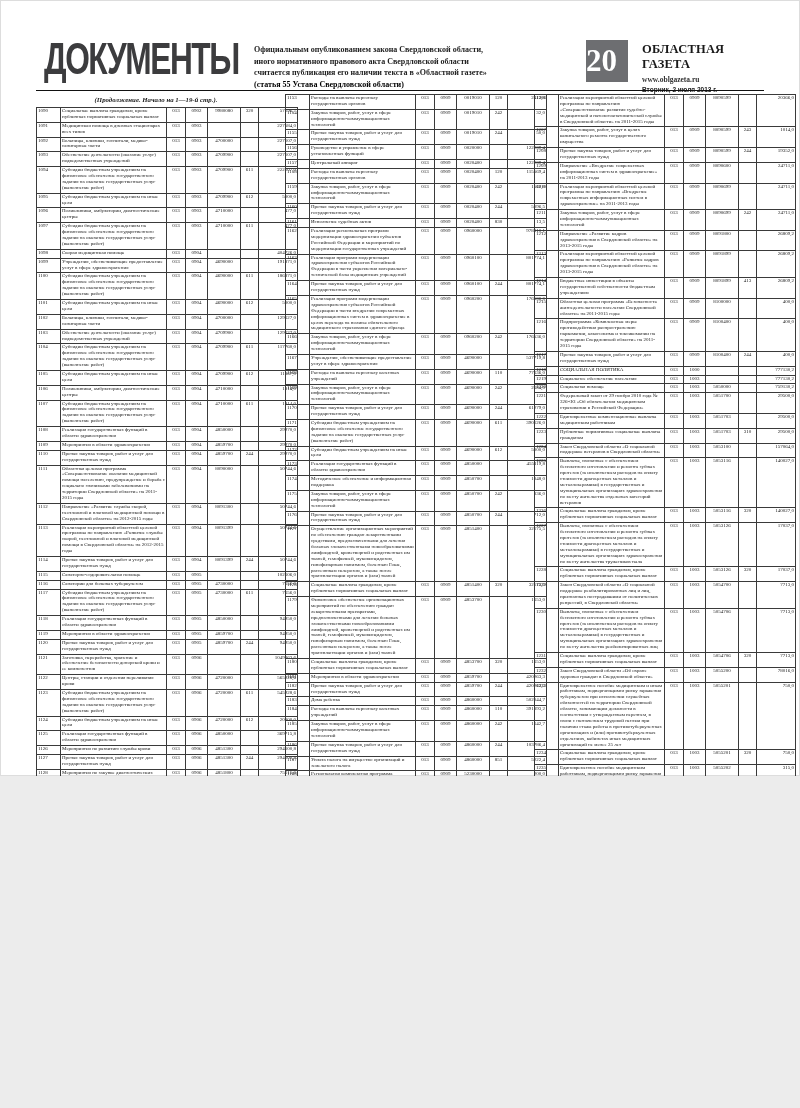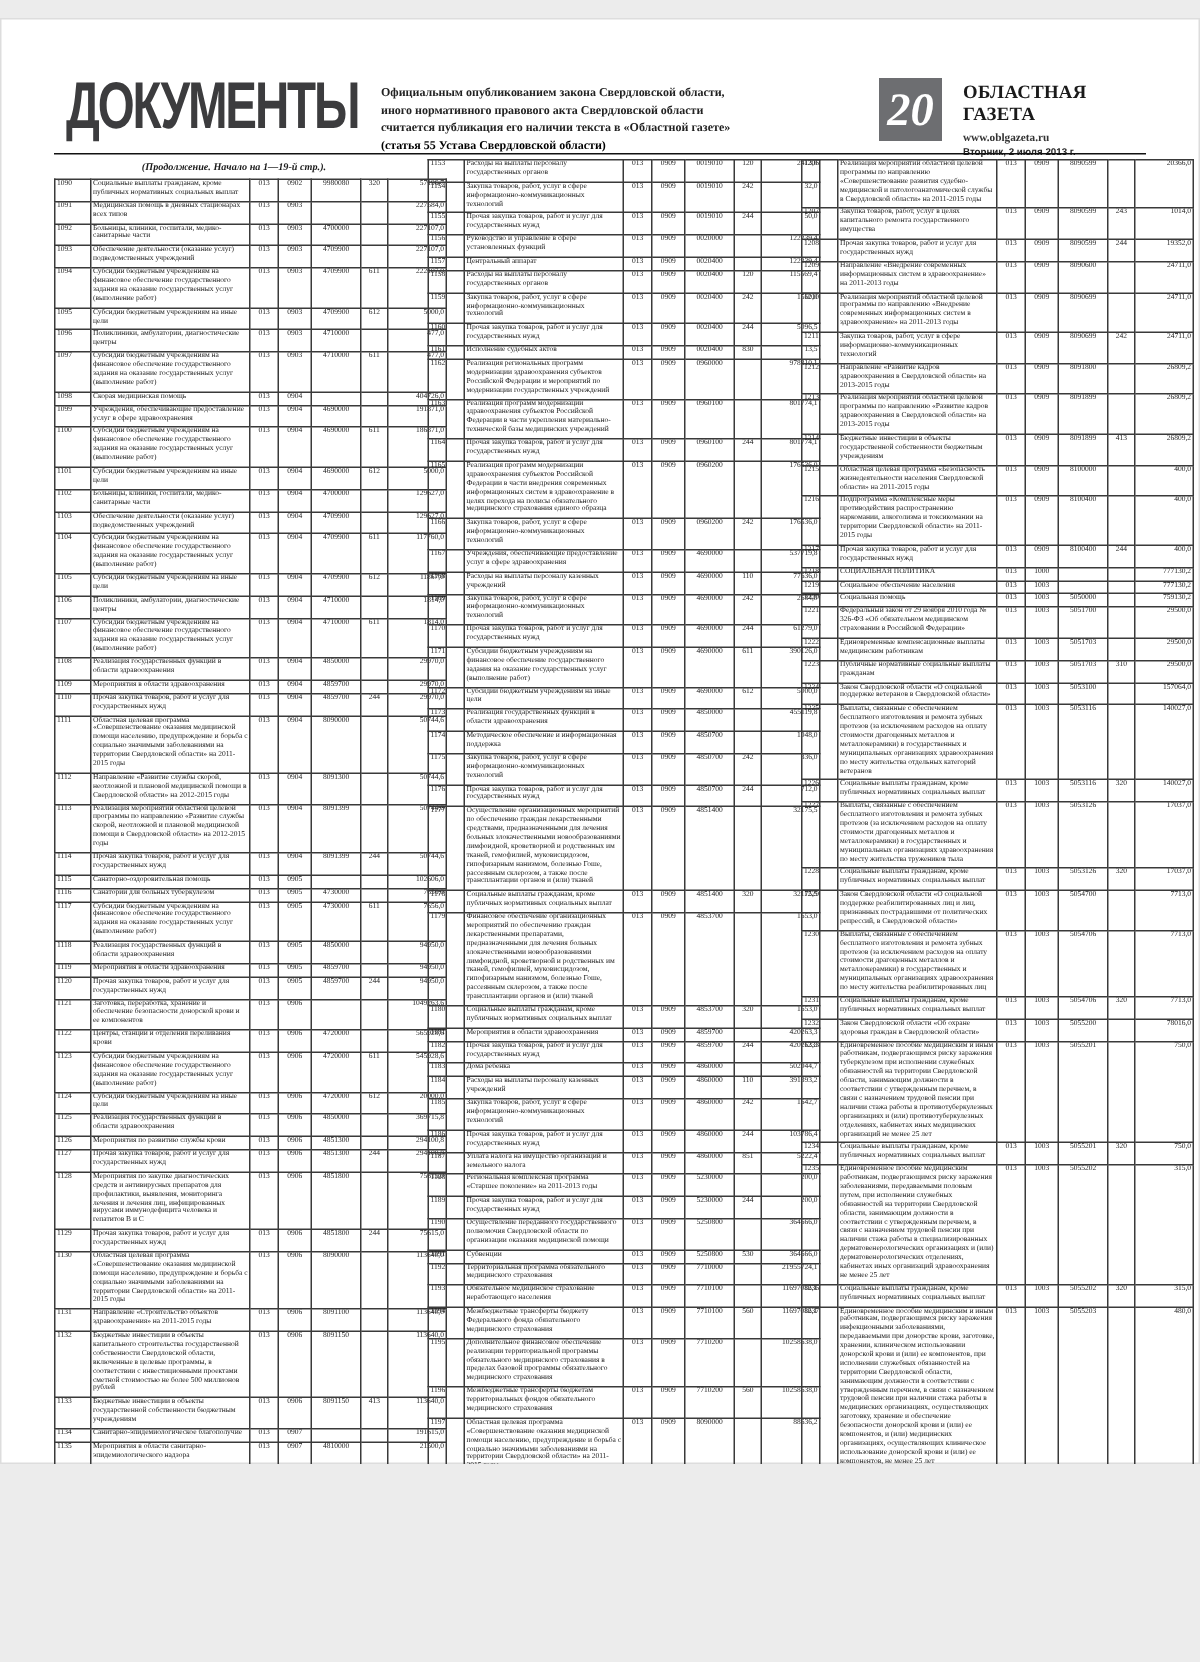--- a/index.html
+++ b/index.html
@@ -1,28 +1,28 @@
 <!DOCTYPE html>
 <html lang="ru"><head>
 <meta charset="utf-8">
 <style>
   html,body{margin:0;padding:0;background:#ececec;}
-  .page{position:relative;width:800px;height:964px;background:#ffffff;margin:12px auto;
+  .page{position:relative;width:800px;height:776px;background:#ffffff;margin:0 auto;
         font-family:"Liberation Serif",serif;color:#1a1a1a;overflow:hidden;
         box-shadow:inset 0 0 0 1px #ddd;}
   
   .header{position:absolute;top:38px;left:44px;right:40px;height:52px;display:flex;align-items:flex-start;}
   .doc-title-wrap{width:196px;flex:0 0 196px;overflow:visible;}
   .doc-title{font-family:"Liberation Sans",sans-serif;font-weight:bold;font-size:44px;line-height:.95;
              color:#3c3c3e;letter-spacing:-2px;transform:scaleX(.72);transform-origin:left top;white-space:nowrap;}
   .notice{width:238px;flex:0 0 238px;margin-left:14px;margin-top:6px;font-size:8px;line-height:1.45;font-weight:bold;color:#222;}
   .notice .bold2{font-weight:bold;color:#000;}
   .page-box{margin-left:auto;margin-top:2px;width:42px;height:42px;background:#6d6e71;color:#fff;
-            display:flex;align-items:center;justify-content:center;
-            font-family:"Liberation Serif",serif;font-size:31px;font-weight:bold;font-style:italic;}
+            display:flex;align-items:center;justify-content:flex-start;
+            font-family:"Liberation Serif",serif;font-size:31px;font-weight:bold;}
   .masthead{margin-left:14px;margin-top:4px;width:118px;}
   .masthead-title{font-size:12.5px;font-weight:bold;letter-spacing:.2px;font-family:Liberation Serif, serif;}
   .masthead-url{font-family:Liberation Serif, serif;font-size:7.5px;font-weight:bold;margin-top:3px;color:#333;}
   .masthead-date{font-family:"Liberation Sans",sans-serif;font-size:6.5px;font-weight:bold;margin-top:2px;color:#222;}
   .rule{position:absolute;top:90px;left:36px;right:36px;border-top:1.5px solid #111;}
   
   .content{position:absolute;top:94px;left:36px;display:flex;gap:9px;align-items:flex-start;}
   .col{width:240px;flex:0 0 240px;}
   .cont-note{font-size:6.8px;font-weight:bold;font-style:italic;text-align:center;margin:2px 0 4px 0;}
   table.budget{border-collapse:collapse;width:240px;table-layout:fixed;}

